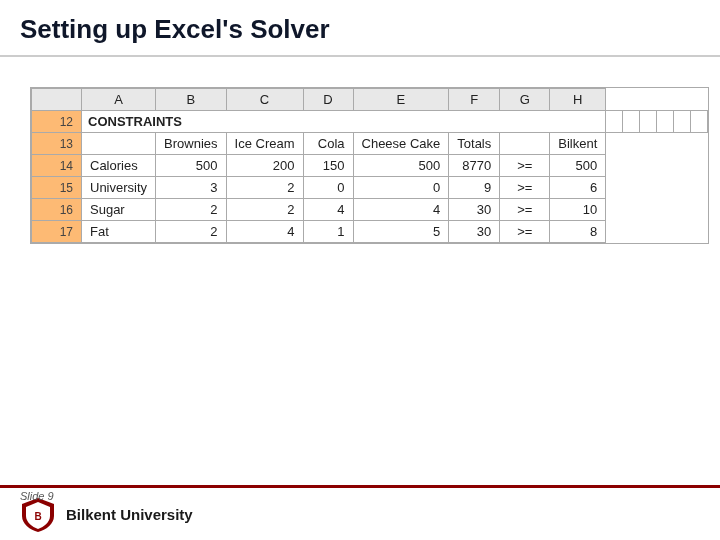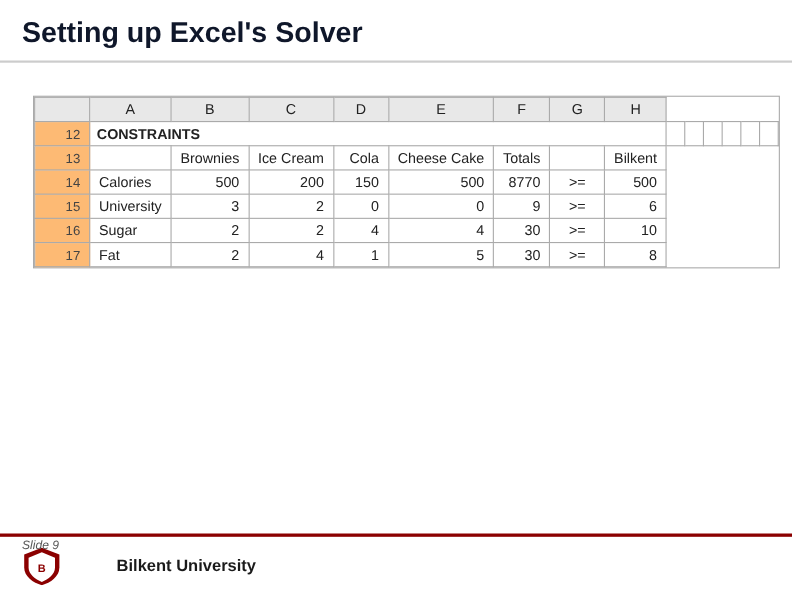--- a/index.html
+++ b/index.html
@@ -102,21 +102,20 @@
 
     .bilkent-shield {
       width: 36px;
       height: 36px;
     }
 
     .footer-university-name {
       font-size: 15px;
       font-weight: bold;
       color: #1a1a1a;
-      margin-left: 40px;
     }
   </style>
 </head>
 <body>
 
 <div class="page-title-bar">
   <span class="page-title">Setting up Excel's Solver</span>
 </div>
 
 <div class="main-content">

